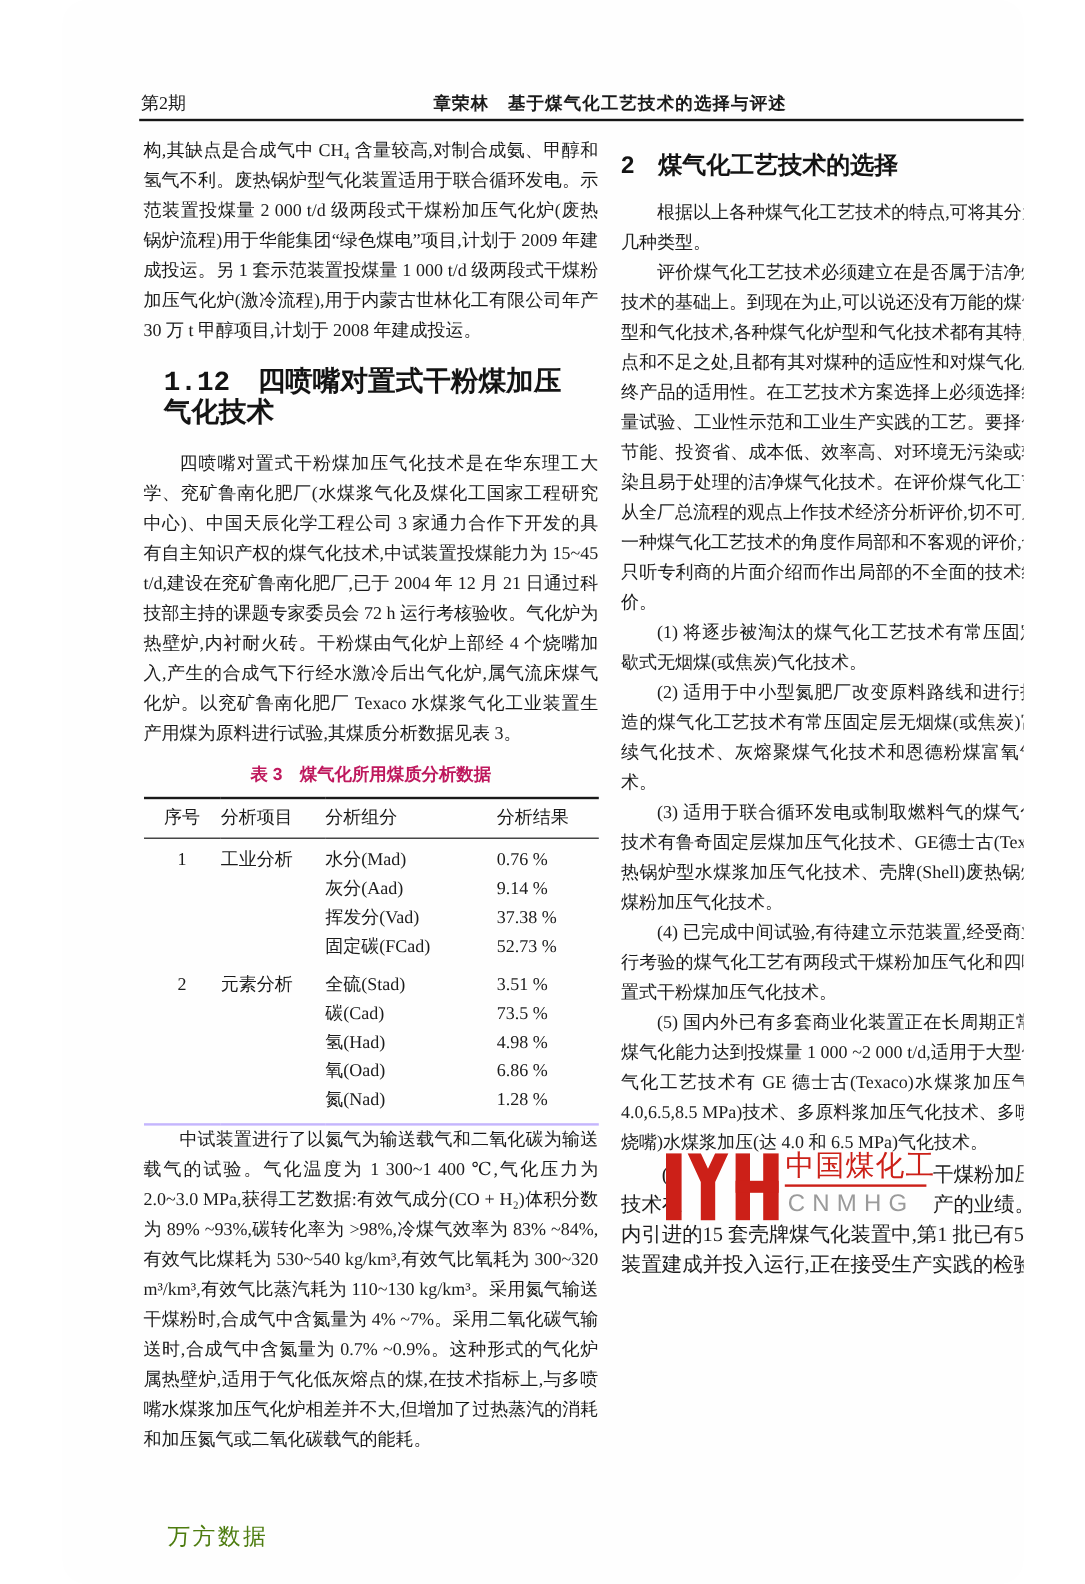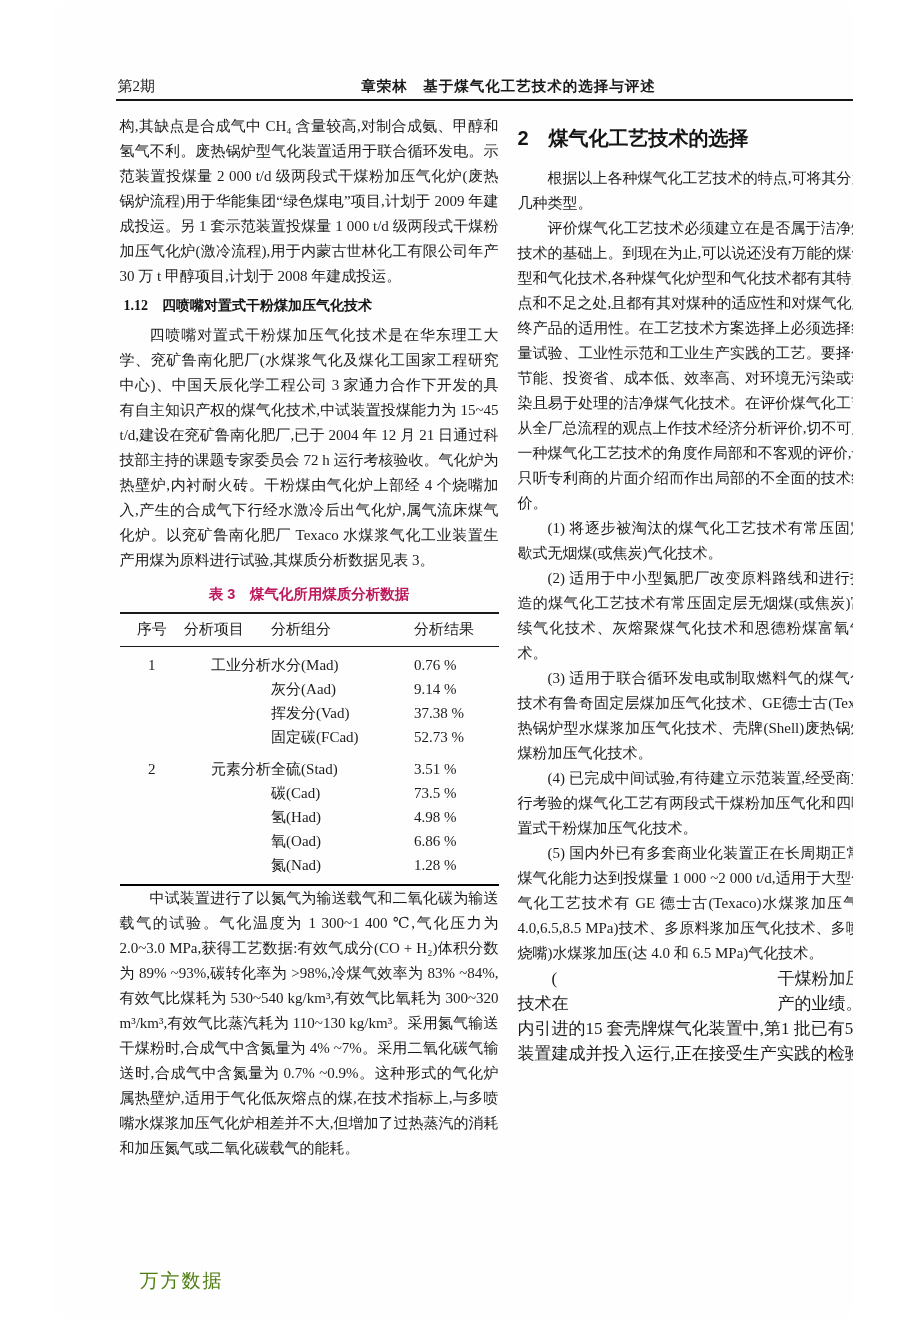--- a/index.html
+++ b/index.html
@@ -25,45 +25,45 @@
   .col-left  { left:68px; }
   .col-right { left:466px; }
 
   p.body-para {
     margin:0; text-align:justify; text-justify:inter-ideograph;
     font-size:15px; line-height:25px; text-indent:2em;
   }
   p.no-indent { text-indent:0; }
 
   .h-sub {
-    margin:4px; font-size:14px; line-height:26px; font-weight:bold;
-    font-family:Liberation Serif, serif; color:#141414;
+    margin:17px; font-size:23px; line-height:26px; font-weight:bold;
+    font-family:Liberation Mono, monospace; color:#141414;
   }
   .h-section {
     margin:10px 0 14px 0; font-size:20px; line-height:28px; font-weight:bold;
     font-family:"Liberation Sans","DejaVu Sans",sans-serif; color:#141414;
   }
 
   
   .tbl-block { margin-top:10px; }
   .tbl-title {
     text-align:center; font-weight:bold; font-size:14.5px; line-height:22px;
     margin:0 0 7px 0; font-family:"Liberation Sans","DejaVu Sans",sans-serif; color:#be185d;
   }
   table.data-table {
     width:100%; border-collapse:collapse; font-size:14.5px;
-    border-top:2px solid #1a1a1a; border-bottom:2px solid #000000;
+    border-top:2px solid #1a1a1a; border-bottom:2px solid #c4b5fd;
   }
   table.data-table th {
     font-weight:normal; text-align:left; padding:6px 0 7px 0;
     border-bottom:1.5px solid #1a1a1a; font-size:15px;
   }
   table.data-table td { padding:1px 0; line-height:22px; font-size:15px; }
   .c-no   { width:17%; text-align:center !important; }
-  .c-item { width:23%;text-align:right; }
+  .c-item { width:23%; }
   .c-comp { width:34%; }
   .c-res  { width:26%; padding-left:14px !important; }
   tr.group-gap td { padding-top:9px; }
   tr.first-row td { padding-top:7px; }
   tr.last-row td  { padding-bottom:8px; }
 
   .after-table { margin-top:9px; }
 
   
   .para7 { position:relative; margin:0; }
@@ -202,18 +202,32 @@
         <span class="p7-gap"></span>
         <span>产的业绩。在国</span>
       </div>
       <div class="p7-line">
         <span class="p7-just" style="width:100%">内引进的15 套壳牌煤气化装置中,第1 批已有5 套</span>
       </div>
       <div class="p7-line">
         <span>装置建成并投入运行,正在接受生产实践的检验。</span>
       </div>
 
+      <div class="cnmhg-wm">
+        <svg class="wm-logo" viewBox="0 0 95 56" xmlns="http://www.w3.org/2000/svg">
+          <g fill="#cc2018">
+            <rect x="1" y="0" width="13" height="56"></rect>
+            <polygon points="19,0 30,0 36,13 42,0 53,0 42,24 42,56 30,56 30,24"></polygon>
+            <rect x="59" y="0" width="12" height="56"></rect>
+            <rect x="82" y="0" width="13" height="56"></rect>
+            <rect x="59" y="23" width="36" height="10"></rect>
+          </g>
+        </svg>
+        <span class="wm-brand" style="color:#cc2018">中国煤化工</span>
+        <div class="wm-underline" style="background:#cc2018"></div>
+        <span class="wm-sub" style="color:#9a9a9a">CNMHG</span>
+      </div>
     </div>
   </div>
 
   <div class="footer-stamp">万方数据</div>
 
 </div>
 
 </body></html>

